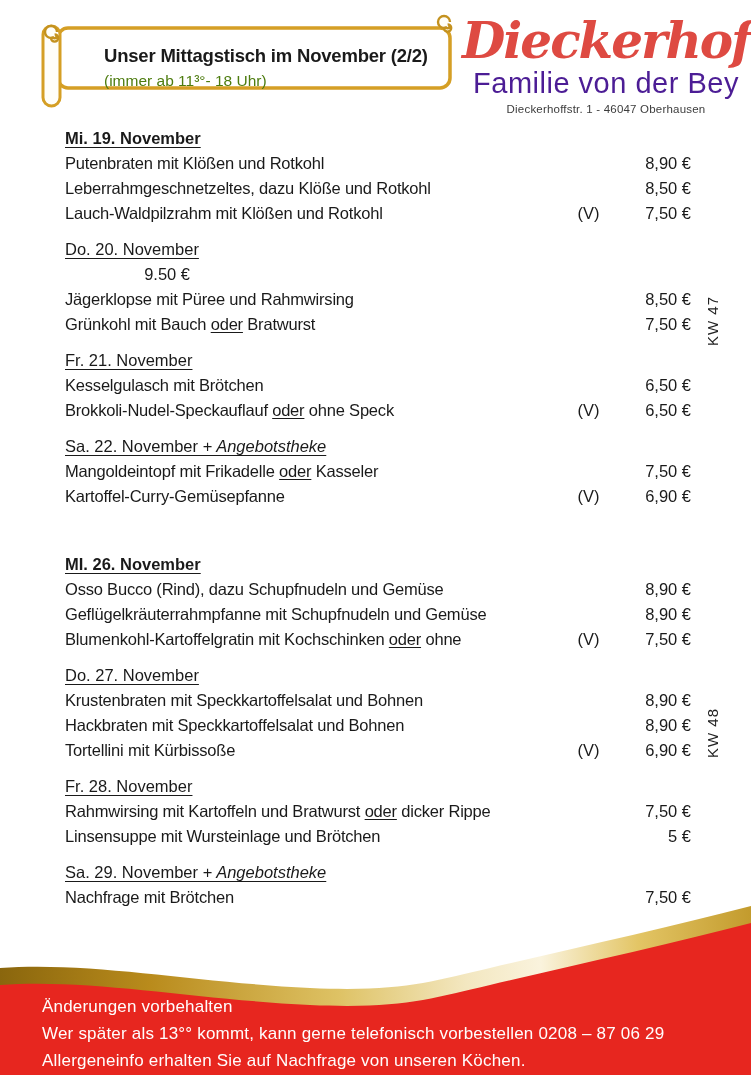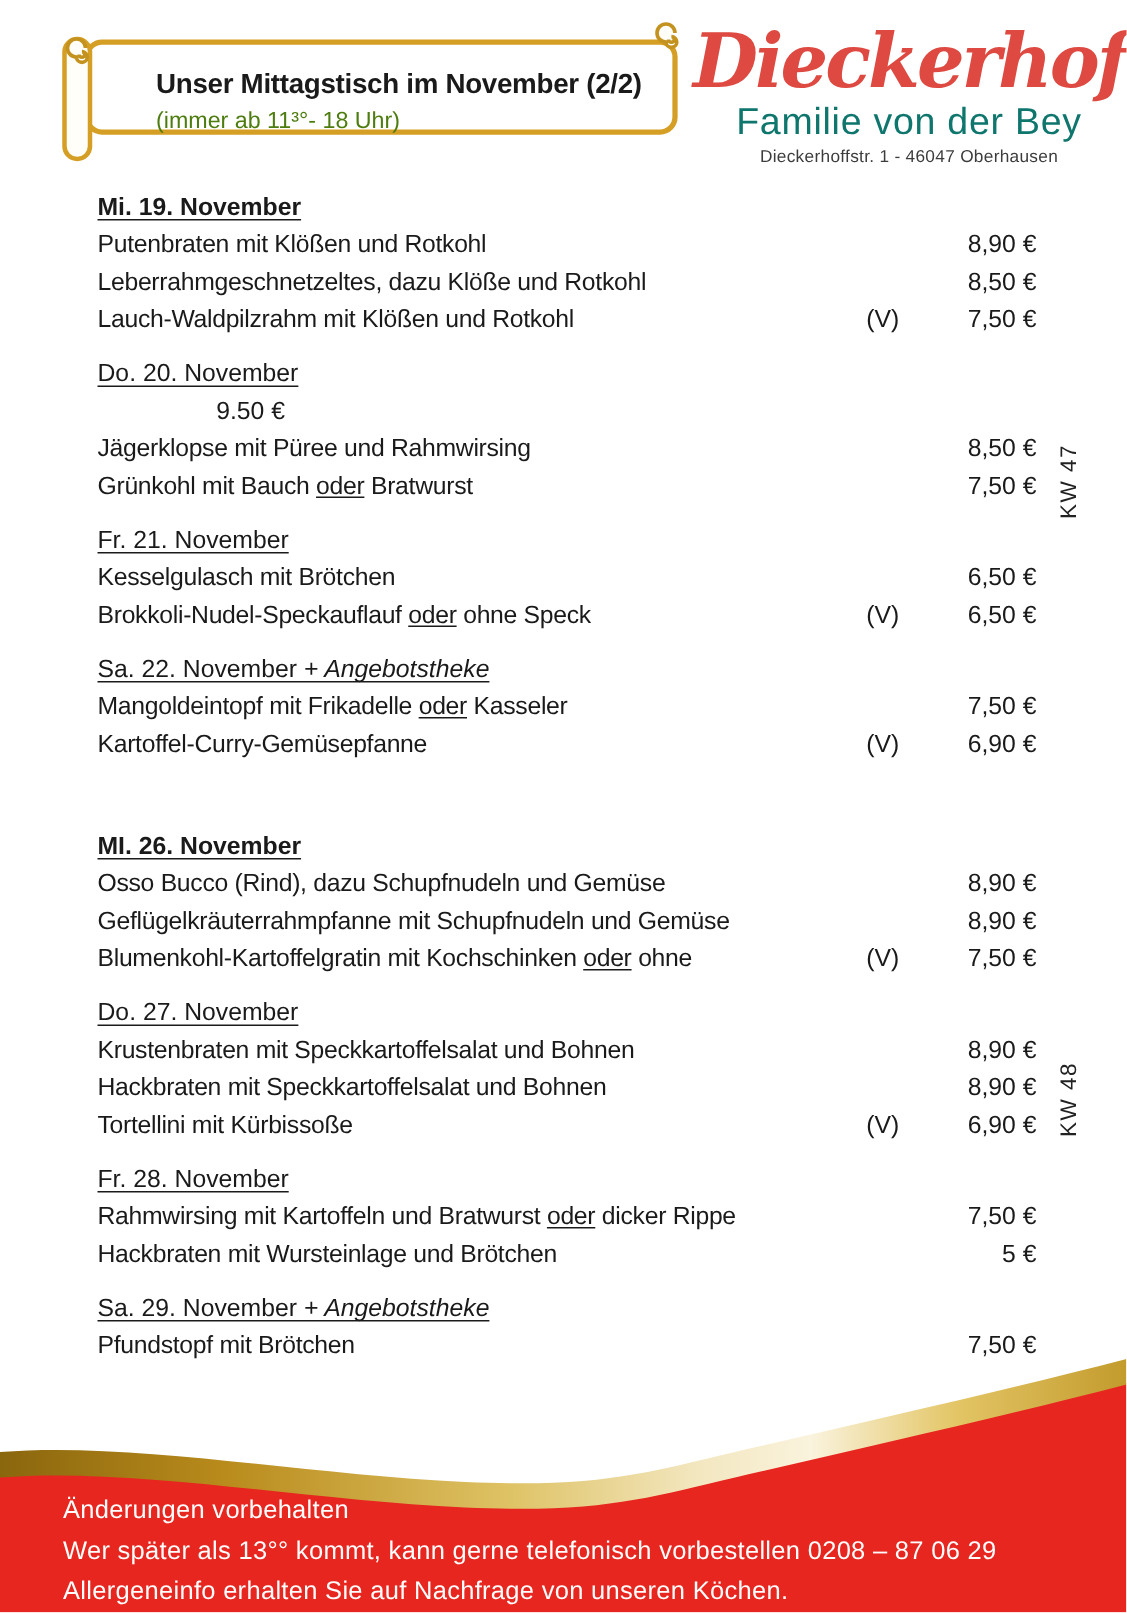--- a/index.html
+++ b/index.html
@@ -14,21 +14,21 @@
   .title-wrap svg{position:absolute;left:0;top:0;}
   .title-text{position:absolute;left:68px;top:32px;width:360px;}
   .title-main{font-size:18.5px;font-weight:bold;letter-spacing:-0.2px;line-height:1.25;}
   .title-sub{font-size:15.5px;margin-top:5px;color:#4d7c0f;}
   
   .logo{position:absolute;left:462px;top:8px;width:288px;text-align:center;}
   .logo-brand{
     font-family:"DejaVu Serif",serif;font-style:italic;font-weight:bold;
     font-size:50px;line-height:1.3;letter-spacing:-2px;
   }
-  .logo-family{font-size:25px;color:#0f766e;letter-spacing:0.5px;margin-top:-6px;}
+  .logo-family{font-size:29px;color:#4c1d95;letter-spacing:0.5px;margin-top:-6px;}
   .logo-address{font-size:11.5px;color:#3c3c3c;margin-top:3px;letter-spacing:0.2px;}
   
   .menu{position:absolute;left:65px;top:114px;width:626px;}
   .section{margin-bottom:11px;}
   .section.gap-after{margin-bottom:43px;}
   .sec-header{line-height:25px;font-size:16.5px;}
   .sec-header .sec-inner{text-decoration:underline;text-underline-offset:3px;}
   .sec-header.bold{font-weight:bold;margin-top:12px;}
   .sec-suffix{font-style:italic;}
   .row{display:flex;line-height:25px;font-size:16.5px;}
@@ -219,34 +219,34 @@
       <span class="sec-inner"><span class="sec-label">Fr. 28. November</span><span class="sec-suffix"></span></span>
     </div>
     <div class="rows">
   <div class="row">
     <span class="dish-name">Rahmwirsing mit Kartoffeln und Bratwurst <u>oder</u> dicker Rippe</span>
     <span class="dish-veg"></span>
     <span class="dish-price">7,50 €</span>
   </div>
 
   <div class="row">
-    <span class="dish-name">Hackbraten mit Wursteinlage und Brötchen</span>
+    <span class="dish-name">Linsensuppe mit Wursteinlage und Brötchen</span>
     <span class="dish-veg"></span>
     <span class="dish-price">5 €</span>
   </div>
 </div>
   </div>
 
   <div class="section">
     <div class="sec-header">
       <span class="sec-inner"><span class="sec-label">Sa. 29. November</span><span class="sec-suffix"> + Angebotstheke</span></span>
     </div>
     <div class="rows">
   <div class="row">
-    <span class="dish-name">Pfundstopf mit Brötchen</span>
+    <span class="dish-name">Nachfrage mit Brötchen</span>
     <span class="dish-veg"></span>
     <span class="dish-price">7,50 €</span>
   </div>
 </div>
   </div>
 </div>
 
 <div class="kw kw47">KW 47</div>
 <div class="kw kw48">KW 48</div>
 

